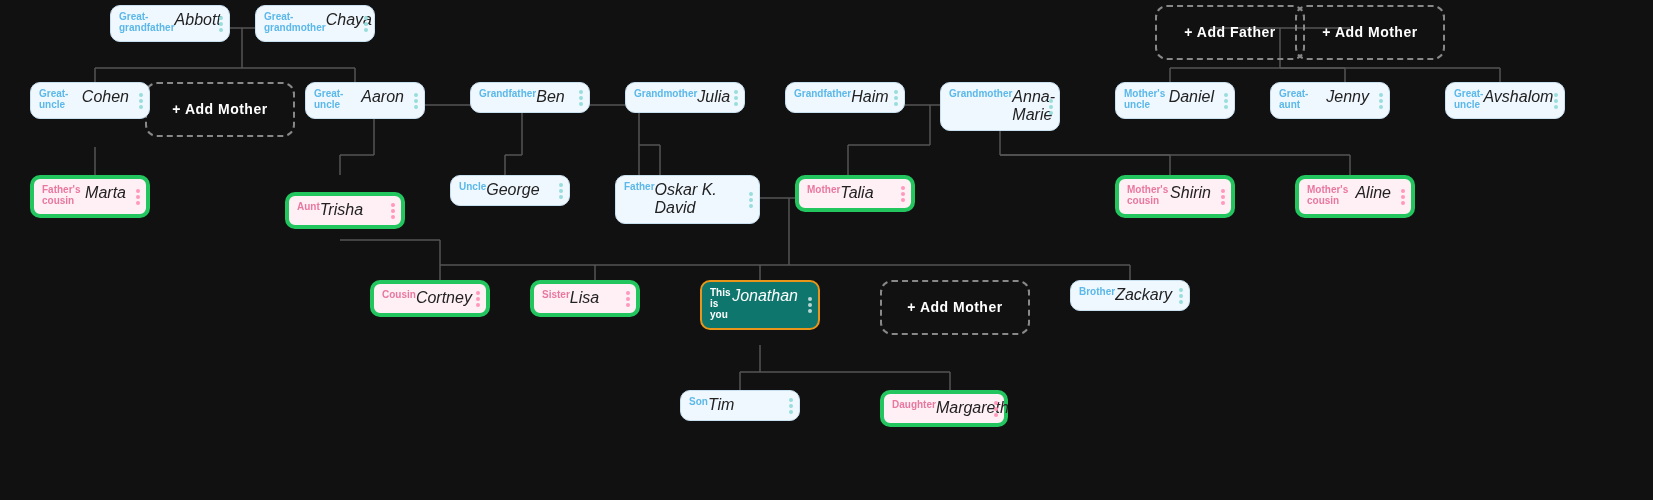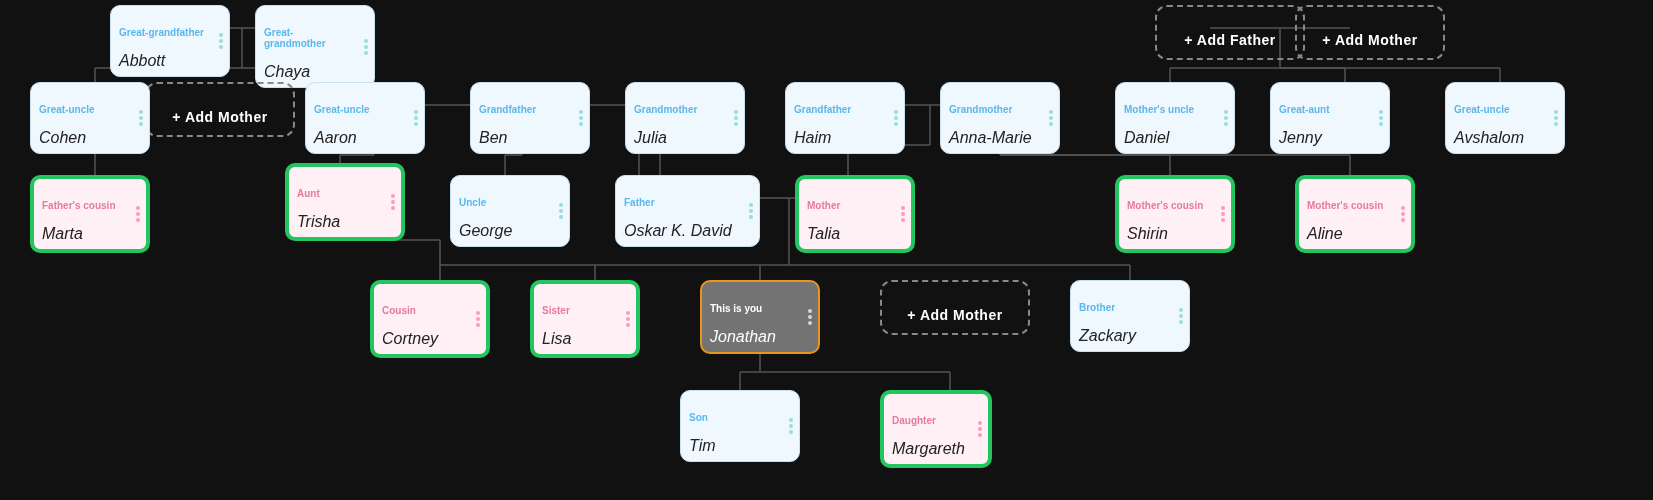--- a/index.html
+++ b/index.html
@@ -18,37 +18,35 @@
     svg.connectors {
       position: absolute;
       top: 0; left: 0;
       width: 100%; height: 100%;
       pointer-events: none;
       overflow: visible;
     }
     .node {
       position: absolute;
       border-radius: 10px;
-      padding: 21px 8px 6px 8px;
+      padding: 5px 8px 6px 8px;
       min-width: 110px;
       cursor: pointer;
       display: flex;
-      flex-direction: column;
-      gap: 12px;
     }
     .node.light {
       background: #f0f8ff;
       border: 1px solid #c8e0f0;
     }
     .node.pink-light {
       background: #fff0f5;
       border: 4px solid #22c55e;
     }
     .node.orange {
-      background: #737373;
+      background: #0f766e;
       border: 2px solid #e8951a;
     }
     .node.dashed {
       background: transparent;
       border: 2px dashed #888;
       display: flex;
       align-items: center;
       justify-content: center;
     }
     .node-role {
@@ -275,21 +273,21 @@
       </div>
       <div class="node pink-light" style="left: 30px; top: 175px; width: 120px; padding-right: 20px;">
         <div class="node-role">Father's cousin</div>
         <div class="node-name">Marta</div>
         <div class="node-dots">
           <div class="dot"></div>
           <div class="dot"></div>
           <div class="dot"></div>
         </div>
       </div>
-      <div class="node pink-light" style="left: 285px; top: 163px; width: 120px; padding-right: 20px;">
+      <div class="node pink-light" style="left: 285px; top: 192px; width: 120px; padding-right: 20px;">
         <div class="node-role">Aunt</div>
         <div class="node-name">Trisha</div>
         <div class="node-dots">
           <div class="dot"></div>
           <div class="dot"></div>
           <div class="dot"></div>
         </div>
       </div>
       <div class="node light" style="left: 450px; top: 175px; width: 120px; padding-right: 20px;">
         <div class="node-role">Uncle</div>
@@ -377,21 +375,21 @@
       </div>
       <div class="node light" style="left: 680px; top: 390px; width: 120px; padding-right: 20px;">
         <div class="node-role">Son</div>
         <div class="node-name">Tim</div>
         <div class="node-dots">
           <div class="dot"></div>
           <div class="dot"></div>
           <div class="dot"></div>
         </div>
       </div>
-      <div class="node pink-light" style="left: 880px; top: 390px; width: 112px; padding-right: 20px;">
+      <div class="node pink-light" style="left: 880px; top: 390px; width: 128px; padding-right: 20px;">
         <div class="node-role">Daughter</div>
         <div class="node-name">Margareth</div>
         <div class="node-dots">
           <div class="dot"></div>
           <div class="dot"></div>
           <div class="dot"></div>
         </div>
       </div>
     </div>
 </div>

